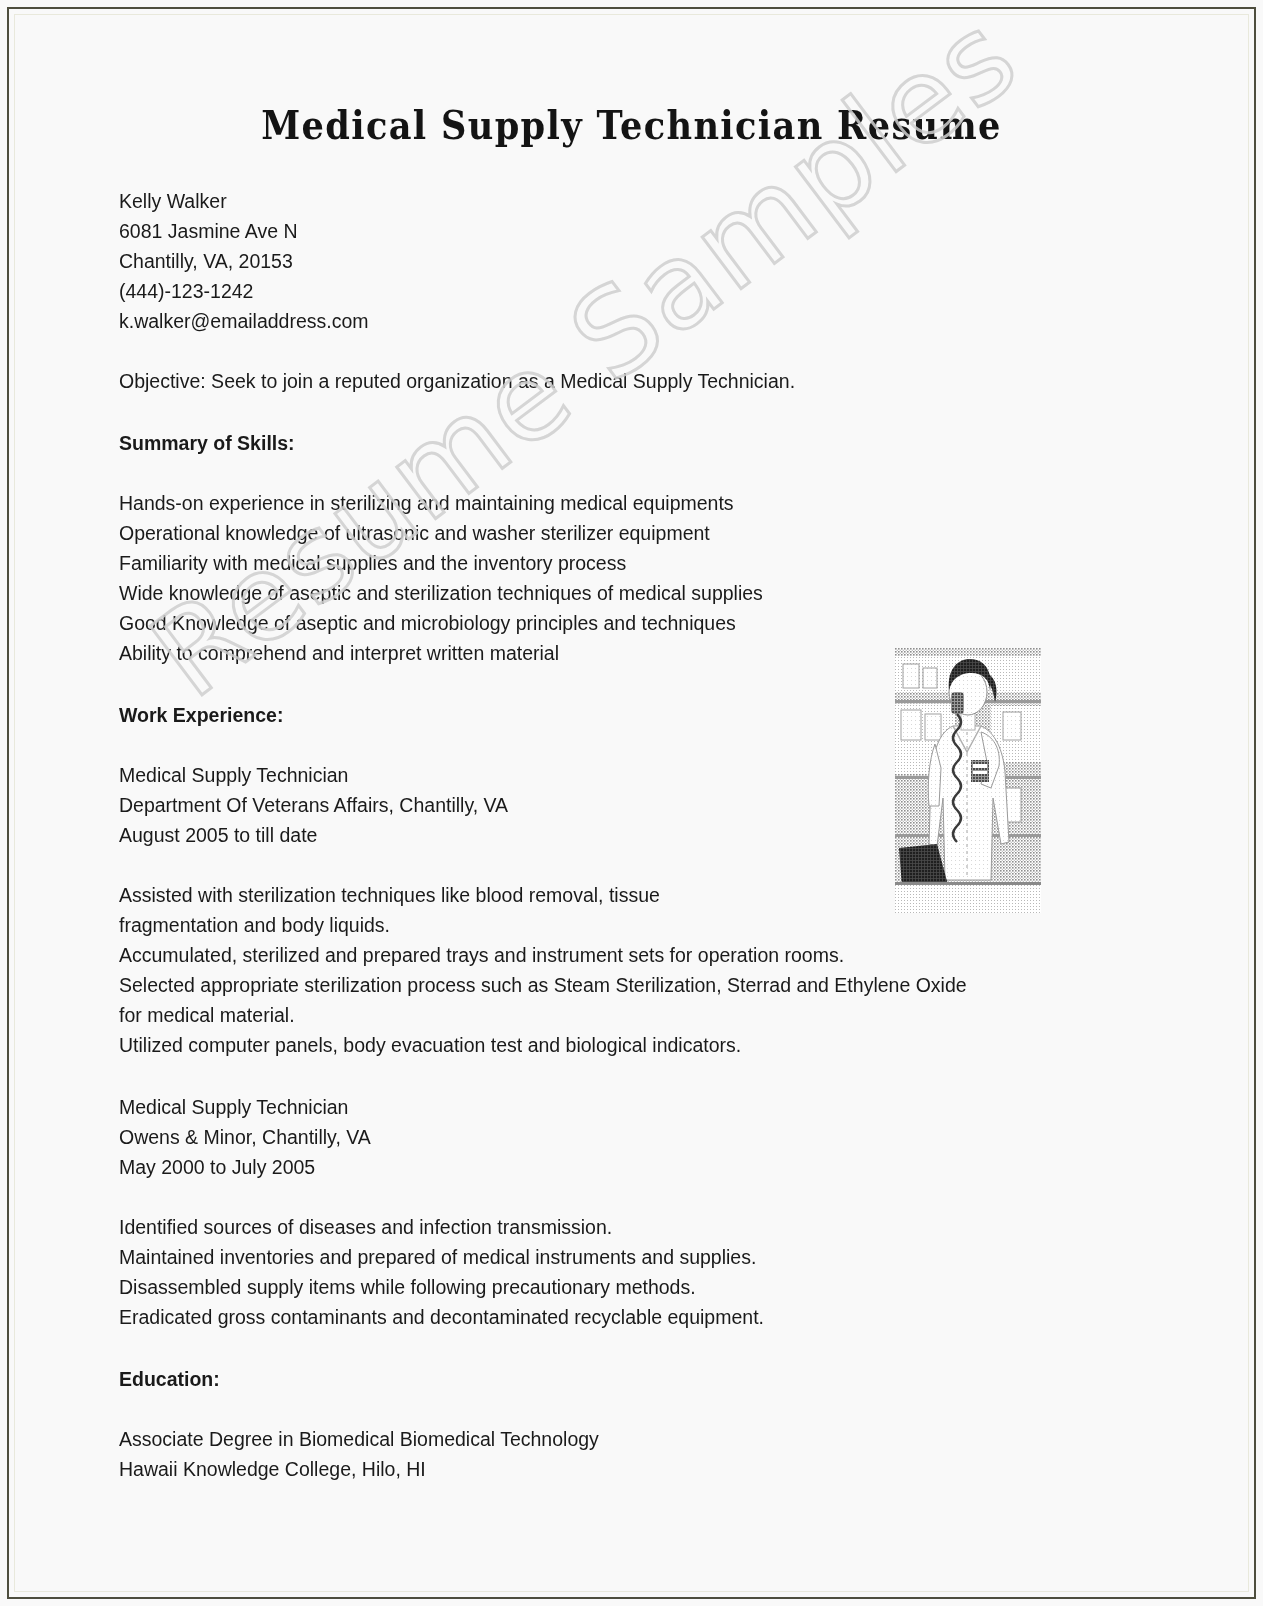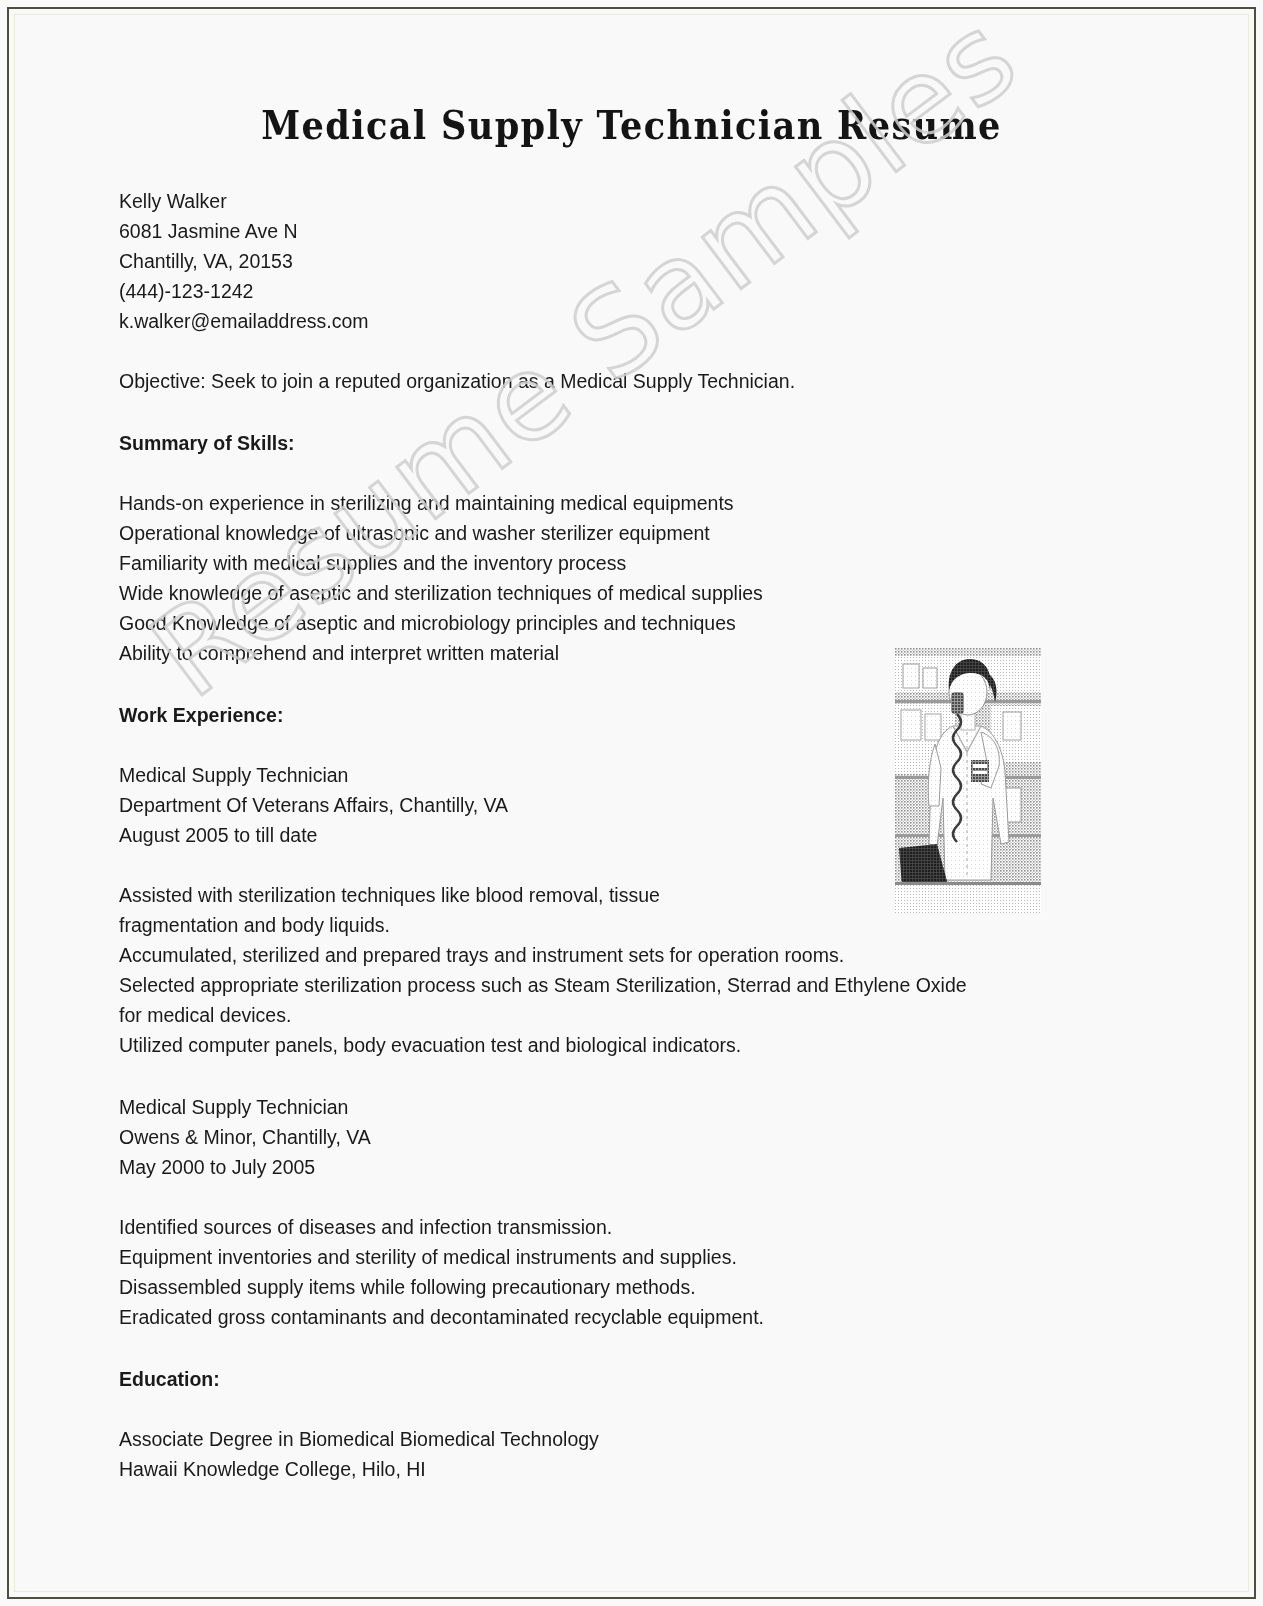--- a/index.html
+++ b/index.html
@@ -231,31 +231,31 @@
       <div class="spacer-md"></div>
 
       <div class="line">Medical Supply Technician</div>
       <div class="line">Department Of Veterans Affairs, Chantilly, VA</div>
       <div class="line">August 2005 to till date</div>
       <div class="spacer-md"></div>
       <div class="line">Assisted with sterilization techniques like blood removal, tissue</div>
       <div class="line">fragmentation and body liquids.</div>
       <div class="line">Accumulated, sterilized and prepared trays and instrument sets for operation rooms.</div>
       <div class="line">Selected appropriate sterilization process such as Steam Sterilization, Sterrad and Ethylene Oxide</div>
-      <div class="line">for medical devices.</div>
+      <div class="line">for medical material.</div>
       <div class="line">Utilized computer panels, body evacuation test and biological indicators.</div>
 
       <div class="spacer-lg"></div>
 
       <div class="line">Medical Supply Technician</div>
       <div class="line">Owens &amp; Minor, Chantilly, VA</div>
       <div class="line">May 2000 to July 2005</div>
       <div class="spacer-md"></div>
       <div class="line">Identified sources of diseases and infection transmission.</div>
-      <div class="line">Equipment inventories and sterility of medical instruments and supplies.</div>
+      <div class="line">Maintained inventories and prepared of medical instruments and supplies.</div>
       <div class="line">Disassembled supply items while following precautionary methods.</div>
       <div class="line">Eradicated gross contaminants and decontaminated recyclable equipment.</div>
 
       <div class="spacer-lg"></div>
 
       <div class="line bold-head">Education:</div>
       <div class="spacer-md"></div>
       <div class="line">Associate Degree in Biomedical Biomedical Technology</div>
       <div class="line">Hawaii Knowledge College, Hilo, HI</div>
 

